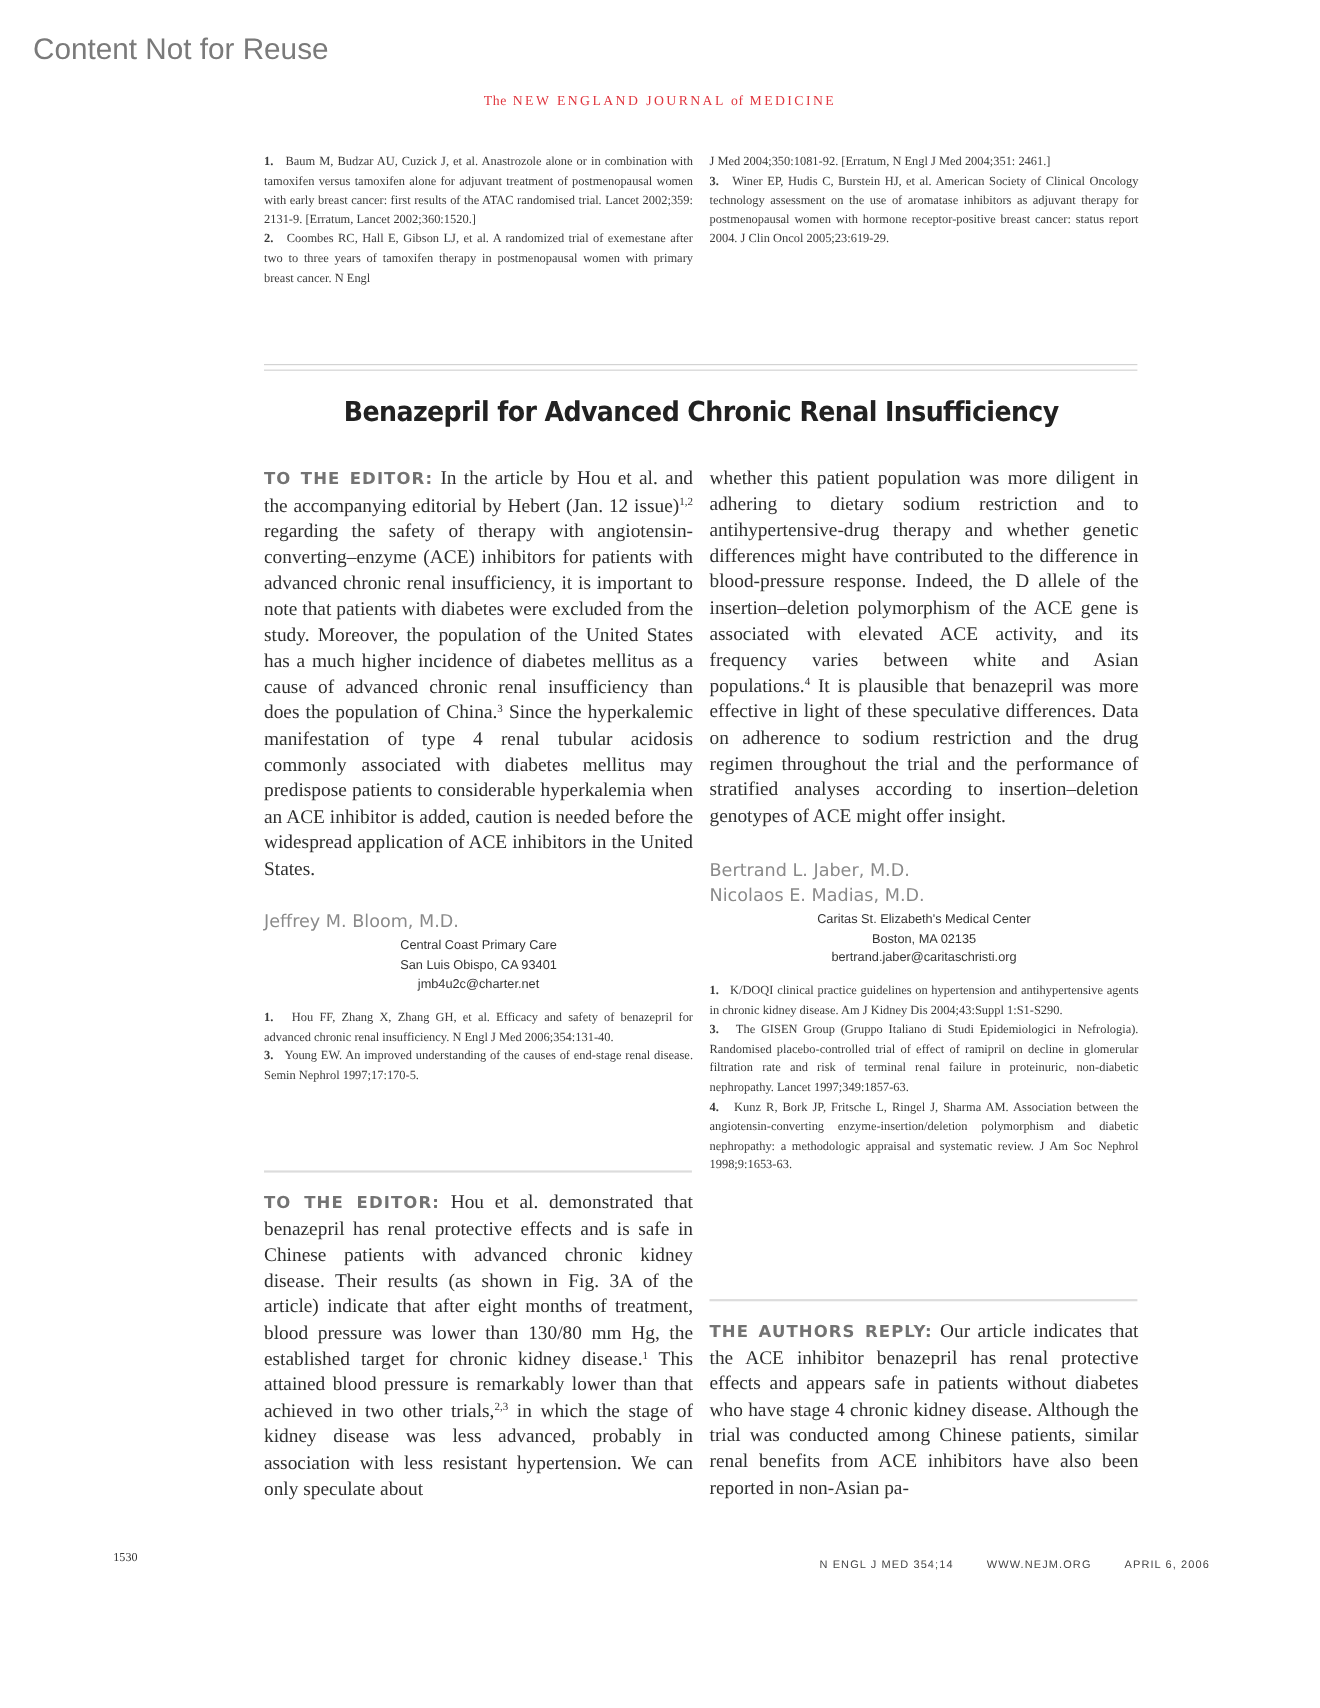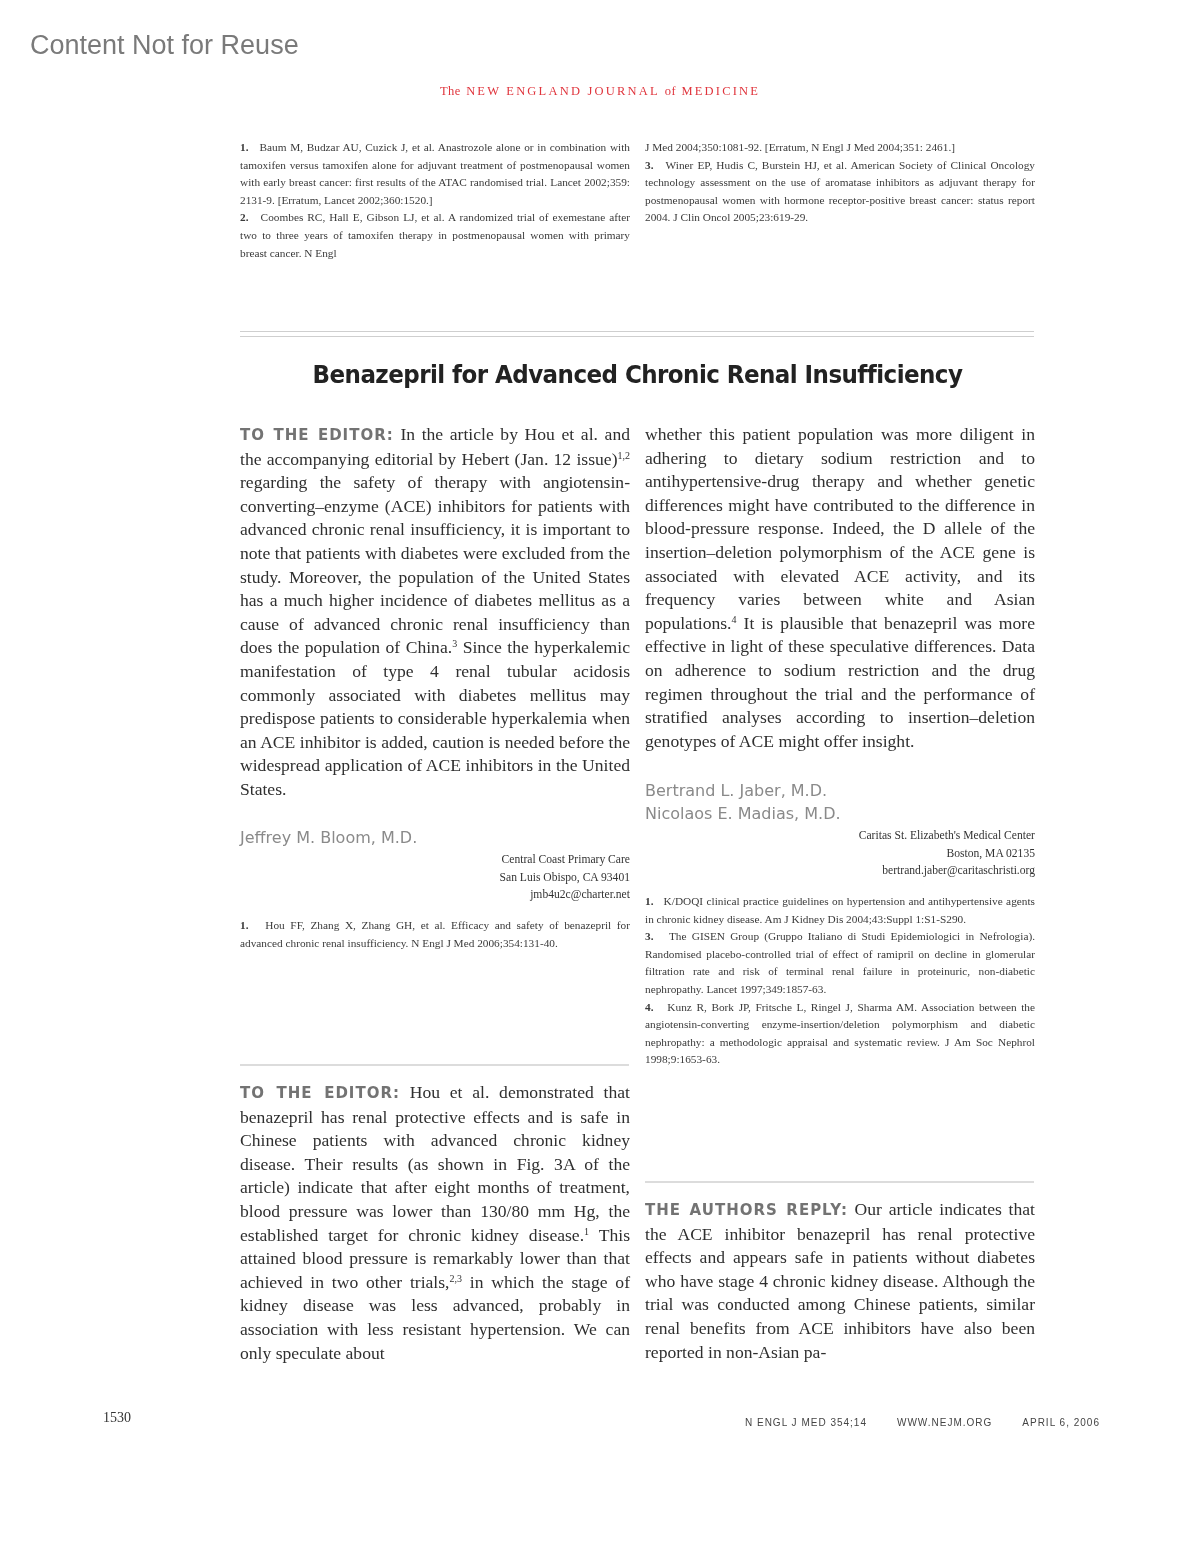--- a/index.html
+++ b/index.html
@@ -11,22 +11,22 @@
   .refs { font-size: 11.3px; line-height: 17.6px; color: #3a3a3a; }
   .refs .num { font-weight: bold; }
   .refs p { margin: 0; }
   .body-text { font-size: 17.6px; line-height: 23.6px; color: #2f2f2f; }
   .body-text p { margin: 0; }
   .lead { font-family: "DejaVu Sans", sans-serif; font-weight: bold; color: #737373; font-size: 15px; letter-spacing: 1px; }
   .double-rule { position: absolute; left: 240px; width: 794px; top: 331px; height: 4px; border-top: 1px solid #cfcfcf; border-bottom: 1px solid #cfcfcf; }
   .rule { position: absolute; height: 0; border-top: 2px solid #dcdcdc; }
   .title { position: absolute; left: 0; width: 1275px; top: 360px; text-align: center; font-family: "DejaVu Sans", sans-serif; font-size: 25px; font-weight: bold; color: #222; letter-spacing: -0.6px; transform: scaleX(0.92); transform-origin: 637px 0; }
   .signer { font-family: "DejaVu Sans", sans-serif; font-size: 16px; color: #8a8a8a; line-height: 23px; text-align: left; }
-  .affil { font-family: Liberation Serif, serif; font-size: 11.6px; color: #333; line-height: 17.6px; text-align: right; }
-  .footer-left { position: absolute; left: 103px; top: 1410px; font-family: "Liberation Serif", serif; font-size: 14px; color: #333; }
+  .affil { font-family: Liberation Sans, sans-serif; font-size: 11.6px; color: #333; line-height: 17.6px; text-align: center; }
+  .footer-left { position: absolute; left: 103px; top: 1410px; font-family: "Liberation Serif", serif; font-size: 11px; color: #333; }
   .footer-center { position: absolute; left: 0; width: 1100px; top: 1412px; text-align: right; padding-right: 0; }
   .footer-center span { font-family: Liberation Sans, sans-serif; font-size: 10px; letter-spacing: 1px; color: #444; margin-left: 26px; }
   sup { font-size: 10px; line-height: 0; vertical-align: 6px; }
 </style>
 </head>
 <body>
 
 <div class="watermark">Content Not for Reuse</div>
 
 <div class="masthead">
@@ -55,20 +55,21 @@
 <div class="col" style="left:240px; top:826px;">
   <div class="signer">Jeffrey M. Bloom, M.D.</div>
   <div class="affil" style="margin-top:2px;">
     <div>Central Coast Primary Care</div>
     <div>San Luis Obispo, CA 93401</div>
     <div>jmb4u2c@charter.net</div>
   </div>
 </div>
 <div class="col refs" style="left:240px; top:917px;">
   <p><span class="num">1.</span>&nbsp;&nbsp; <span>Hou FF, Zhang X, Zhang GH, et al. Efficacy and safety of benazepril for advanced chronic renal insufficiency. N Engl J Med 2006;354:131-40.</span></p>
+  <p><span class="num">3.</span>&nbsp;&nbsp; <span>Young EW. An improved understanding of the causes of end-stage renal disease. Semin Nephrol 1997;17:170-5.</span></p>
 </div>
 
 <div class="rule" style="left:240px; width:389px; top:1064px;"></div>
 
 <div class="col body-text" style="left:240px; top:1081px;">
   <p><span class="lead">TO THE EDITOR:</span><span> Hou et al. demonstrated that benazepril has renal protective effects and is safe in Chinese patients with advanced chronic kidney disease. Their results (as shown in Fig. 3A of the article) indicate that after eight months of treatment, blood pressure was lower than 130/80 mm Hg, the established target for chronic kidney disease.</span><sup>1</sup><span> This attained blood pressure is remarkably lower than that achieved in two other trials,</span><sup>2,3</sup><span> in which the stage of kidney disease was less advanced, probably in association with less resistant hypertension. We can only speculate about</span></p>
 </div>
 
 <div class="col body-text" style="left:645px; top:423px;">
   <p><span>whether this patient population was more diligent in adhering to dietary sodium restriction and to antihypertensive-drug therapy and whether genetic differences might have contributed to the difference in blood-pressure response. Indeed, the D allele of the insertion–deletion polymorphism of the ACE gene is associated with elevated ACE activity, and its frequency varies between white and Asian populations.</span><sup>4</sup><span> It is plausible that benazepril was more effective in light of these speculative differences. Data on adherence to sodium restriction and the drug regimen throughout the trial and the performance of stratified analyses according to insertion–deletion genotypes of ACE might offer insight.</span></p>

